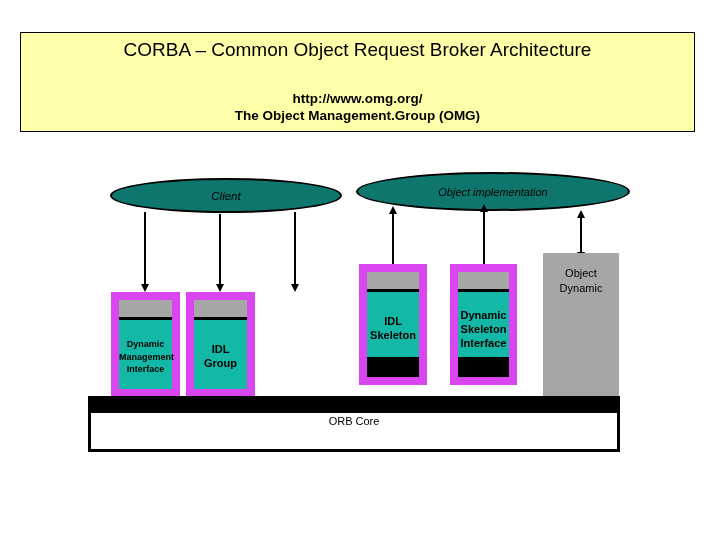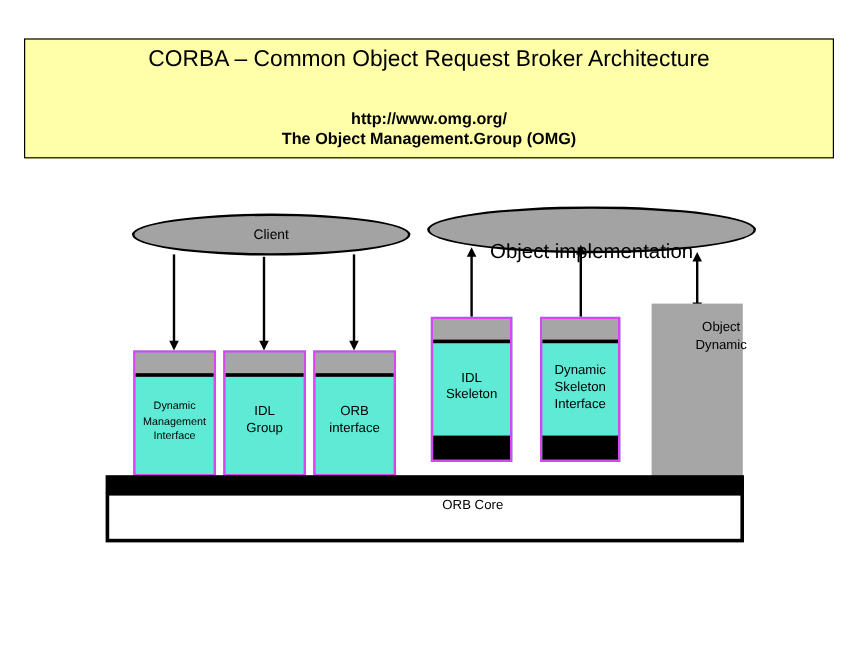--- a/index.html
+++ b/index.html
@@ -11,44 +11,44 @@
   .title-box{position:absolute;left:20px;top:2px;width:675px;height:100px;
              background:#FFFFAA;border:1px solid #000;box-sizing:border-box;margin-top:30px;}
   .title-main{position:absolute;left:0;right:0;top:6px;text-align:center;
               font-size:19px;color:#000;letter-spacing:0px;}
   .title-sub{position:absolute;left:0;right:0;top:57px;text-align:center;
              font-size:13.5px;font-weight:bold;color:#000;line-height:17px;}
   .title-sub div{white-space:nowrap;}
 
   
   .ellipse{position:absolute;border:2.5px solid #000;border-radius:50%;
-           background:#a3a3a3;box-sizing:border-box;}
+           background:#0f766e;box-sizing:border-box;font-style:italic;}
   .ellipse-label{position:absolute;left:0;right:0;top:50%;
                  transform:translateY(-50%);text-align:center;color:#000;}
   .ell-client{left:110px;top:178px;width:232px;height:35px;}
   .ell-client .ellipse-label{font-size:11.5px;}
   .ell-objimpl{left:356px;top:172px;width:274px;height:39px;}
-  .ell-objimpl .ellipse-label{font-size:17px;margin-top:18px;}
+  .ell-objimpl .ellipse-label{font-size:11px;}
 
   
   .arrow{position:absolute;width:2px;background:#000;}
   .arrow .head{position:absolute;left:-3px;width:0;height:0;
                border-left:4px solid transparent;border-right:4px solid transparent;}
   .arrow .head.down{bottom:-7px;border-top:8px solid #000;}
   .arrow .head.up{top:-7px;border-bottom:8px solid #000;}
 
   
   .adaptor-panel{position:absolute;left:543px;top:253px;width:76px;height:144px;
                  background:#A6A6A6;}
   .adaptor-label{position:absolute;left:543px;top:266px;width:76px;
-                 text-align:center;font-size:11px;color:#000;line-height:15px;padding-left:20px;}
+                 text-align:center;font-size:11px;color:#000;line-height:15px;}
 
   
-  .comp{position:absolute;border:2px solid #d946ef;background:#5eead4;
-        box-sizing:border-box;}
+  .comp{position:absolute;border:8px solid #d946ef;background:#14b8a6;
+        box-sizing:border-box;font-weight:bold;}
   .comp .cap{position:absolute;left:0;right:0;top:0;height:20px;
              background:#A6A6A6;border-bottom:3px solid #000;box-sizing:border-box;}
   .comp .foot{position:absolute;left:0;right:0;bottom:0;height:20px;background:#000;}
   .comp .txt{position:absolute;left:0;right:0;text-align:center;color:#000;}
 
   .comp-dii{left:111px;top:292px;width:69px;height:105px;}
   .comp-dii .txt{top:38px;font-size:9px;line-height:12.5px;}
   .comp-idlstube{left:186px;top:292px;width:69px;height:105px;}
   .comp-idlstube .txt{top:42px;font-size:11px;line-height:14px;}
   .comp-orbif{left:261px;top:292px;width:69px;height:105px;}
@@ -57,21 +57,21 @@
   .comp-idlskel{left:359px;top:264px;width:68px;height:121px;}
   .comp-idlskel .txt{top:42px;font-size:11px;line-height:14px;}
   .comp-dsi{left:450px;top:264px;width:67px;height:121px;}
   .comp-dsi .txt{top:36px;font-size:11px;line-height:14px;}
 
   
   .orb-bar{position:absolute;left:88px;top:396px;width:532px;height:15px;background:#000;}
   .orb-box{position:absolute;left:88px;top:410px;width:532px;height:42px;
            background:#ffffff;border:3px solid #000;box-sizing:border-box;}
   .orb-label{position:absolute;left:88px;top:415px;width:532px;text-align:center;
-             font-size:11px;color:#000;margin-left:40px;}
+             font-size:11px;color:#000;}
 </style>
 </head>
 <body>
 
 <div class="stage">
 
   <div class="title-box">
     <div class="title-main">CORBA – Common Object Request Broker Architecture</div>
     <div class="title-sub">
       <div>http://www.omg.org/</div>
@@ -125,27 +125,20 @@
   </div>
 
   <div class="comp comp-idlstube">
     <div class="cap"></div>
     <div class="txt">
       <div>IDL</div>
       <div>Group</div>
     </div>
   </div>
 
-  <div class="comp comp-orbif">
-    <div class="cap"></div>
-    <div class="txt">
-      <div>ORB</div>
-      <div>interface</div>
-    </div>
-  </div>
 
   <div class="comp comp-idlskel">
     <div class="cap"></div>
     <div class="txt">
       <div>IDL</div>
       <div>Skeleton</div>
     </div>
     <div class="foot"></div>
   </div>
 

